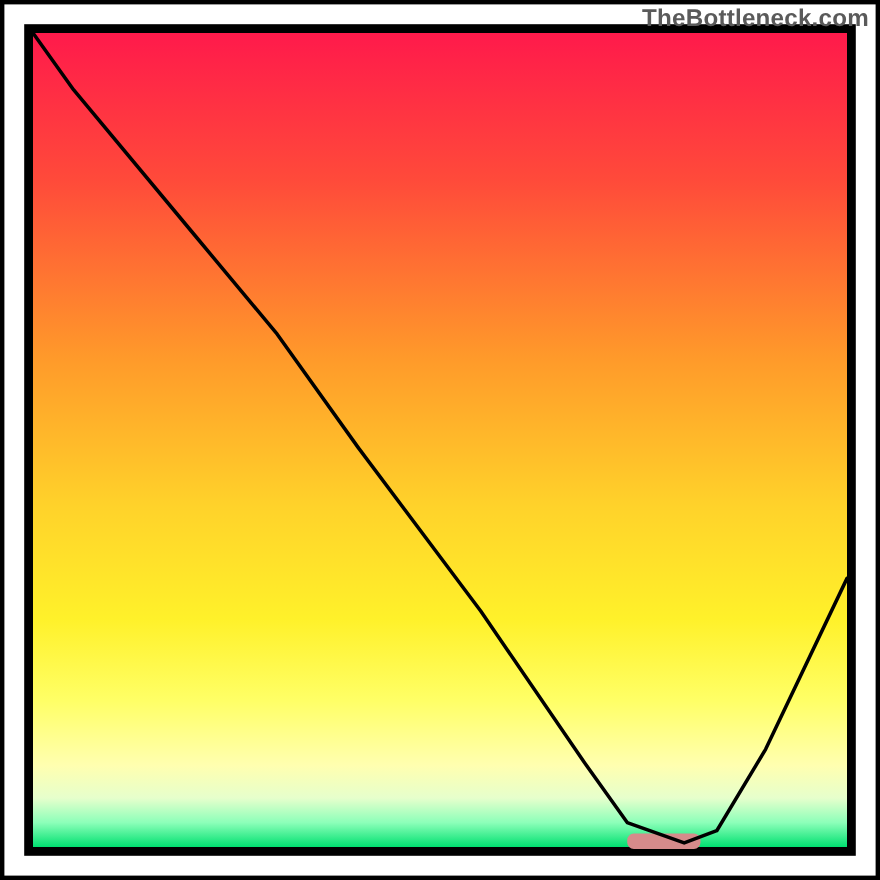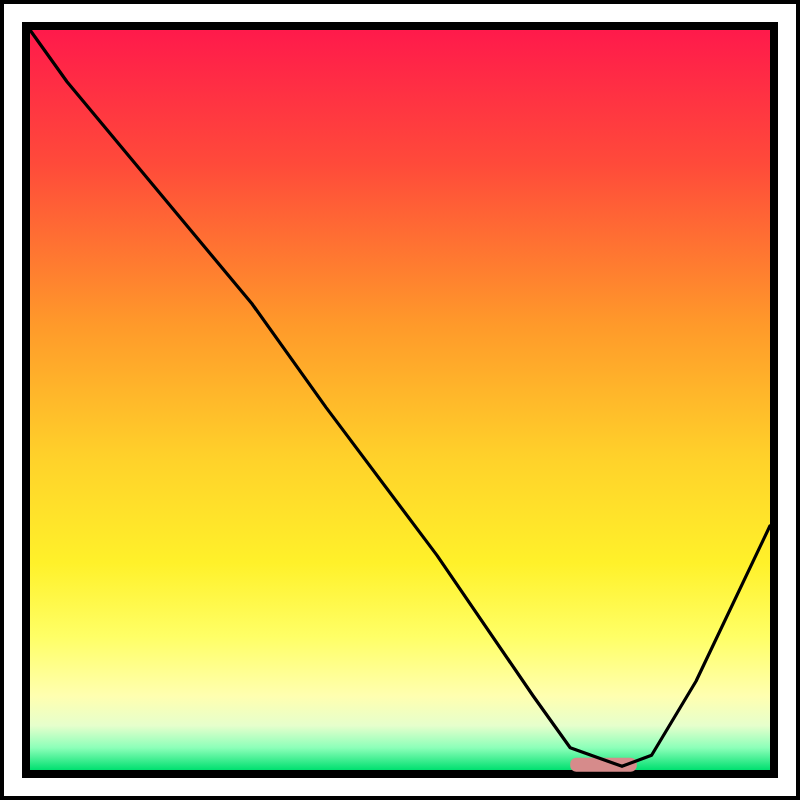--- a/index.html
+++ b/index.html
@@ -30,20 +30,21 @@
     position: absolute;
     top: 0;
     left: 0;
   }
 </style>
 </head>
 <body>
 
 <div class="chart-container">
 
+  <div class="watermark">TheBottleneck.com</div>
 
   <svg class="plot" width="800" height="800" viewBox="0 0 800 800">
     <defs>
       <linearGradient id="bgGrad" x1="0" y1="0" x2="0" y2="1">
           <stop offset="0%" stop-color="#ff1a4b"></stop>
           <stop offset="18%" stop-color="#ff4a3a"></stop>
           <stop offset="40%" stop-color="#ff9a2a"></stop>
           <stop offset="58%" stop-color="#ffd22a"></stop>
           <stop offset="72%" stop-color="#fff12a"></stop>
           <stop offset="82%" stop-color="#ffff66"></stop>

